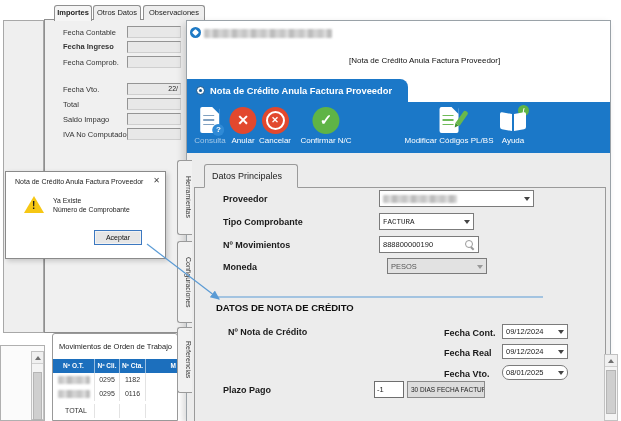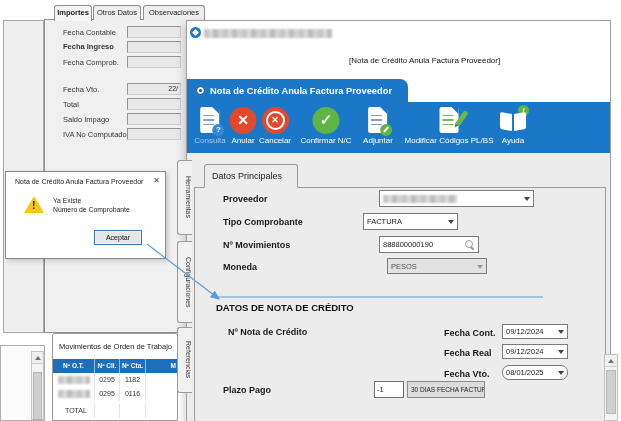--- a/index.html
+++ b/index.html
@@ -203,29 +203,20 @@
             </span>
           </div>
         <div class="tlabel">Cancelar</div>
       </div>
       <div class="titem" style="left:139px;">
         <div class="ticon">
             <span class="circle green">✓</span>
           </div>
         <div class="tlabel">Confirmar N/C</div>
       </div>
-      <div class="titem" style="left:191px;">
-        <div class="ticon">
-            <span class="doc">
-              <span class="lines"></span>
-              <span class="badge clip"><span class="clipbar"></span></span>
-            </span>
-          </div>
-        <div class="tlabel">Adjuntar</div>
-      </div>
       <div class="titem" style="left:262px;">
         <div class="ticon">
             <span class="doc">
               <span class="lines green"></span>
               <span class="pencil"></span>
             </span>
           </div>
         <div class="tlabel">Modificar Códigos PL/BS</div>
       </div>
       <div class="titem" style="left:326px;">
@@ -242,21 +233,21 @@
     <div class="tabpage"></div>
     <div class="page-tab">Datos Principales</div>
 
     <div class="flbl" style="left:36px; top:173px;">Proveedor</div>
     <div class="combo" style="left:192px; top:169px; width:155px; height:17px;">
       <span class="blur" style="display:inline-block; width:74px; height:8px;"></span>
       <span class="arr"></span>
     </div>
 
     <div class="flbl" style="left:36px; top:196px;">Tipo Comprobante</div>
-    <div class="combo" style="left:176px; top:192px; width:95px; height:17px;">
+    <div class="combo" style="left:192px; top:192px; width:95px; height:17px;font-family:Liberation Mono, monospace;">
       <span>FACTURA</span>
       <span class="arr"></span>
     </div>
 
     <div class="flbl" style="left:36px; top:219px;">Nº Movimientos</div>
     <div class="combo" style="left:192px; top:215px; width:100px; height:17px;">
       <span>888800000190</span>
       <span class="mag"></span>
     </div>
 

